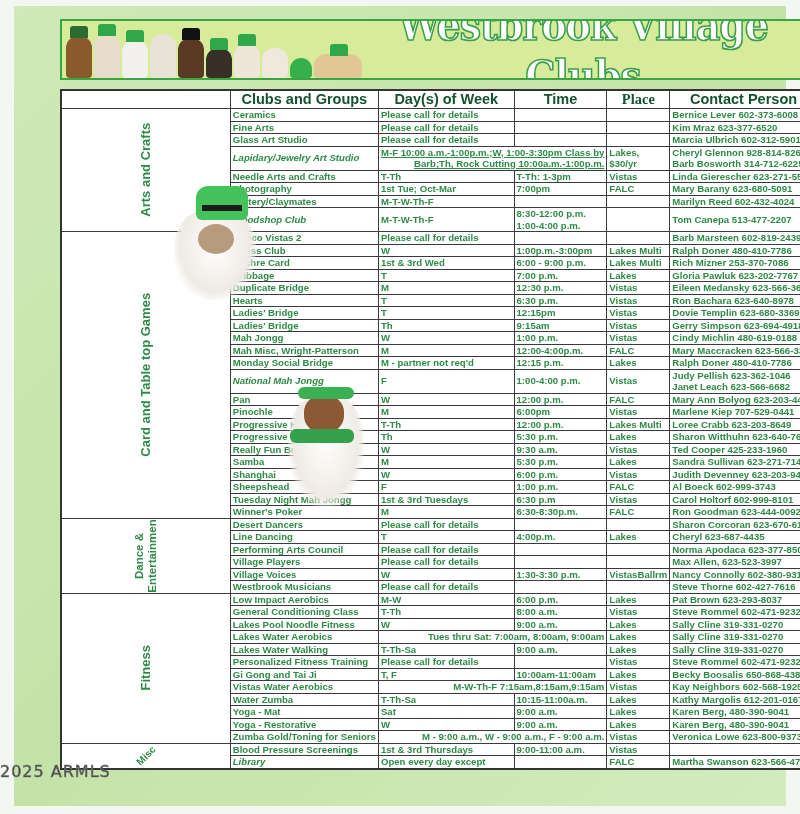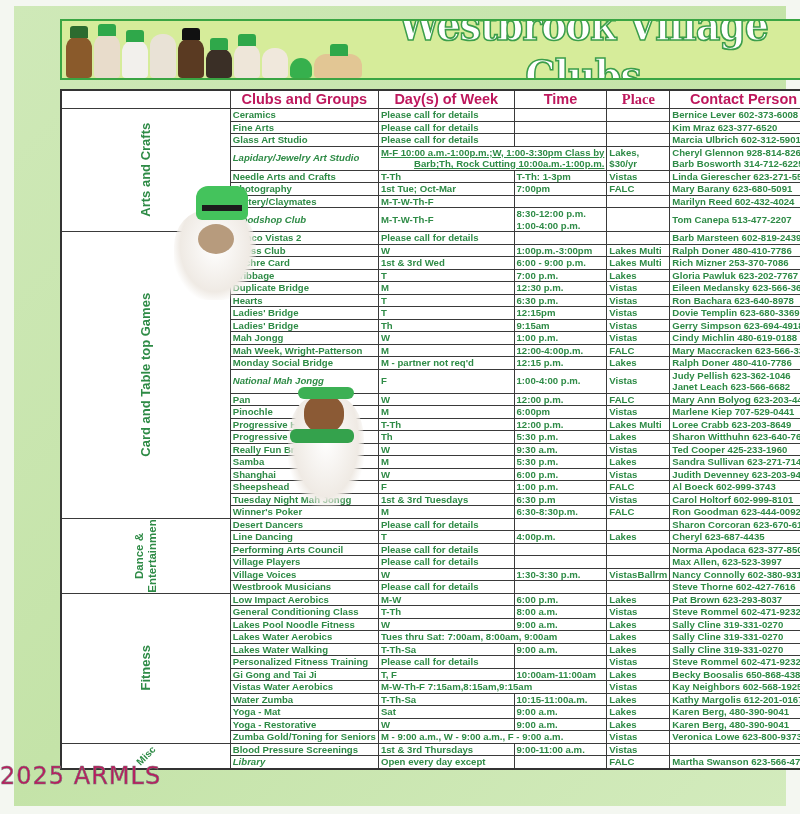--- a/index.html
+++ b/index.html
@@ -37,32 +37,32 @@
     position:absolute; left:60px; top:89px; width:673px;
     border-collapse:collapse; background:#ffffff;
     border:2px solid #333;
   }
   table.clubs td, table.clubs th {
     border:1.5px solid #3a3a3a; padding:0 2px;
     font-size:9.6px; font-weight:bold; color:#2e8b46;
     line-height:11.5px; height:11.5px; white-space:nowrap; overflow:hidden;
   }
   table.clubs th {
-    font-size:14.5px; height:17px; color:#be185d; text-align:center;
+    font-size:14.5px; height:17px; color:#14532d; text-align:center;
   }
   td.cat {
     width:32px; padding:0; text-align:center; vertical-align:middle;
   }
   td.cat .vt {
     display:inline-block; transform:rotate(-90deg); white-space:nowrap;
     font-size:13px; color:#2e8b46; font-weight:bold;
   }
   td.cat .vt.small { font-size:11.5px; line-height:13px; text-align:center; }
   td.tall { height:23px;font-style:italic; }
-  td.center { text-align:left; }
+  td.center { text-align:right; }
   td.tiny { font-size:7.5px; text-align:right; line-height:11px;text-decoration:underline; }
   td.tinytime { font-size:7.8px;margin-top:26px; }
   .col-club { width:158px; }
   .col-day { width:125px; }
   .col-time { width:84px; }
   .col-place { width:62px;font-family:Liberation Serif, serif; }
   .col-contact { width:200px; }
   .stack div { line-height:11.5px; }
   .overlay-dog {
     position:absolute; border-radius:40%;
@@ -73,21 +73,21 @@
     background:#44c35c; border-radius:12px 12px 6px 6px;
   }
   .hat1 .band { position:absolute; bottom:9px; left:6px; right:6px; height:6px; background:#1c1c1c; }
   .dog1 { left:174px; top:210px; width:82px; height:90px; }
   .dog1 .face { position:absolute; left:24px; top:14px; width:36px; height:30px; background:#b79b7d; border-radius:50%; }
   .dog2 { left:288px; top:395px; width:76px; height:112px; }
   .dog2 .head { position:absolute; left:16px; top:0; width:40px; height:38px; background:#8b5a35; border-radius:45%; }
   .dog2 .glasses { position:absolute; left:10px; top:-8px; width:56px; height:12px; background:#3cb054; border-radius:8px; }
   .dog2 .bow { position:absolute; left:2px; top:34px; width:64px; height:14px; background:#34a24c; border-radius:6px; }
   .watermark {
-    position:absolute; left:0; top:762px; font-size:24px; color:#be185d;
+    position:absolute; left:0; top:762px; font-size:16px; color:#404040;
     -webkit-text-stroke:0.6px #777; letter-spacing:1px;
     font-family:"DejaVu Sans", sans-serif;
   }
 </style>
 </head>
 <body>
 
 <div class="page"></div>
 
 <div class="banner">
@@ -260,21 +260,21 @@
       <td>Gerry Simpson 623-694-4918</td>
     </tr>
     <tr>
       <td>Mah Jongg</td>
       <td>W</td>
       <td>1:00 p.m.</td>
       <td>Vistas</td>
       <td>Cindy Michlin 480-619-0188</td>
     </tr>
     <tr>
-      <td>Mah Week, Wright-Patterson</td>
+      <td>Mah Misc, Wright-Patterson</td>
       <td>M</td>
       <td>12:00-4:00p.m.</td>
       <td>FALC</td>
       <td>Mary Maccracken 623-566-3312</td>
     </tr>
     <tr>
       <td>Monday Social Bridge</td>
       <td>M - partner not req'd</td>
       <td>12:15 p.m.</td>
       <td>Lakes</td>

